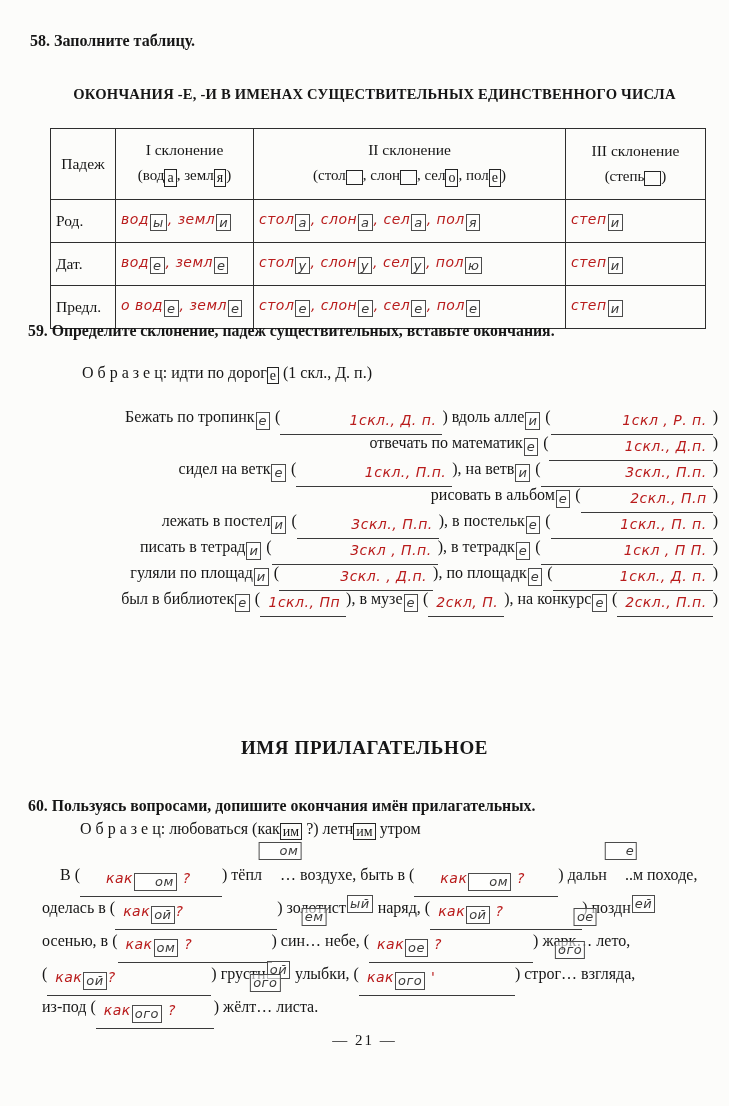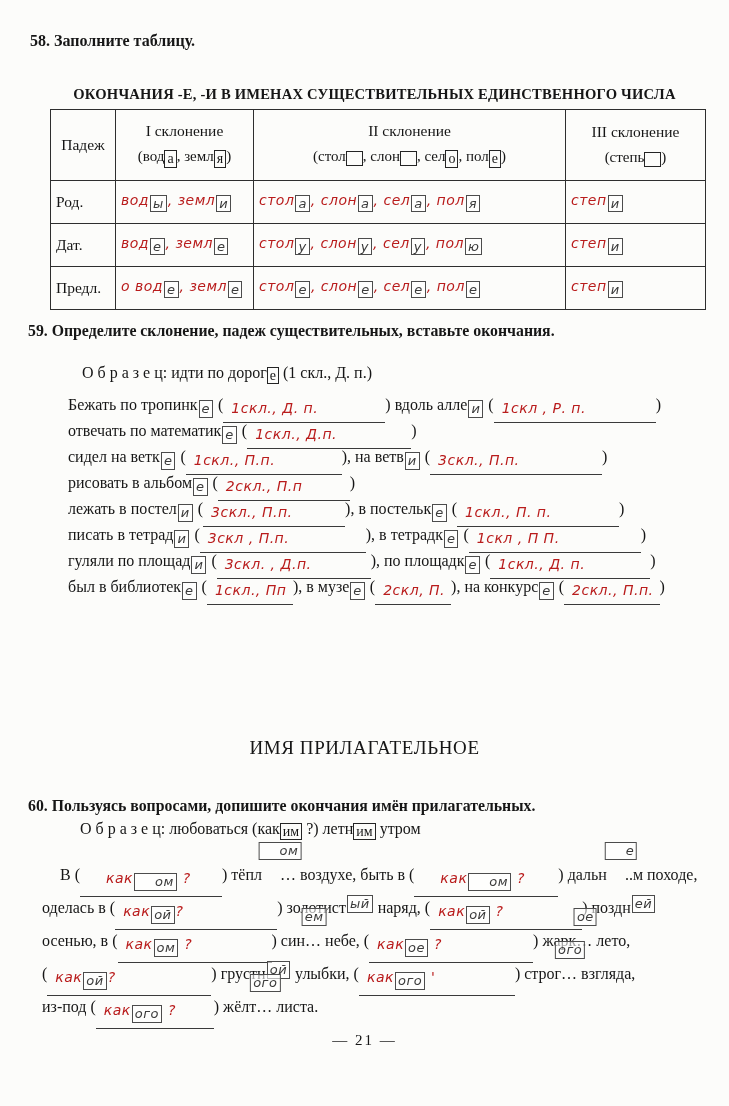--- a/index.html
+++ b/index.html
@@ -45,33 +45,33 @@
   table.decl th,table.decl td{border:1.6px solid #2e2e2e;padding:2px 5px;vertical-align:middle;}
   table.decl th{font-weight:normal;}
   .th-title{font-size:15.5px;text-align:center;margin-bottom:8px;}
   .th-sub{font-size:15px;text-align:center;}
   .case-cell{font-weight:bold;font-size:15.5px;text-align:left;padding-left:7px;}
   .cell-hand{font-size:15px;}
   .head-row th{height:66px;}
   .data-row th,.data-row td{height:38px;}
   .title-58{font-size:16px;font-weight:bold;}
   .table-title{font-size:14.6px;font-weight:bold;letter-spacing:.2px;}
-  .sec-heading{font-size:19px;font-weight:normal;letter-spacing:.6px;}
+  .sec-heading{font-size:19px;font-weight:bold;letter-spacing:.6px;}
   .ex-title{font-size:15.8px;font-weight:bold;}
   .obrazec{font-size:16px;}
   .pageno{font-size:15px;letter-spacing:2px;}
 </style>
 </head>
 <body>
 
 <div class="abs title-58" style="top:32px;left:30px;">58. Заполните таблицу.</div>
 
 <div class="abs table-title center" style="top:86px;left:0;width:729px;padding-left:10px;">ОКОНЧАНИЯ -Е, -И В ИМЕНАХ СУЩЕСТВИТЕЛЬНЫХ ЕДИНСТВЕННОГО ЧИСЛА</div>
 
-<div class="abs" style="top:109px;left:50px;">
+<div class="abs" style="top:128px;left:50px;">
   <table class="decl">
     <colgroup>
       <col style="width:65px">
         <col style="width:138px">
         <col style="width:312px">
         <col style="width:140px">
     </colgroup>
     <thead>
       <tr class="head-row">
         <th style="font-size:15.5px;">Падеж</th>
@@ -107,21 +107,21 @@
           <td class="cell-hand"><span class="hw">о вод</span><span class="hbox">е</span><span class="hw">, земл</span><span class="hbox">е</span></td>
           <td class="cell-hand"><span class="hw">стол</span><span class="hbox">е</span><span class="hw">, слон</span><span class="hbox">е</span><span class="hw">, сел</span><span class="hbox">е</span><span class="hw">, пол</span><span class="hbox">е</span></td>
           <td class="cell-hand"><span class="hw">степ</span><span class="hbox">и</span></td>
         </tr>
       </tbody>
   </table>
 </div>
 
 <div class="abs ex-title" style="top:322px;left:28px;">59. Определите склонение, падеж существительных, вставьте окончания.</div>
 <div class="abs obrazec" style="top:364px;left:82px;"><span class="pr">О б р а з е ц:  идти по дорог</span><span class="pbox">е</span><span class="pr">  (1 скл., Д. п.)</span></div>
-<div class="abs ex59-lines" style="top:392px;left:68px;width:650px;">
+<div class="abs ex59-lines" style="top:404px;left:68px;width:650px;text-align:right;">
     <div class="xline"><span class="pr">Бежать по тропинк</span><span class="hbox">е</span><span class="pr"> (</span><span class="blank" style="min-width: 148px;"><span class="hw">1скл., Д. п.</span></span><span class="pr">) вдоль алле</span><span class="hbox">и</span><span class="pr"> (</span><span class="blank" style="min-width: 148px;"><span class="hw">1скл , Р. п.</span></span><span class="pr">)</span></div>
     <div class="xline"><span class="pr">отвечать по математик</span><span class="hbox">е</span><span class="pr"> (</span><span class="blank" style="min-width: 150px;"><span class="hw">1скл., Д.п.</span></span><span class="pr">)</span></div>
     <div class="xline"><span class="pr">сидел на ветк</span><span class="hbox">е</span><span class="pr"> (</span><span class="blank" style="min-width: 142px;"><span class="hw">1скл., П.п.</span></span><span class="pr">), на ветв</span><span class="hbox">и</span><span class="pr"> (</span><span class="blank" style="min-width: 158px;"><span class="hw">3скл., П.п.</span></span><span class="pr">)</span></div>
     <div class="xline"><span class="pr">рисовать в альбом</span><span class="hbox">е</span><span class="pr"> (</span><span class="blank" style="min-width: 118px;"><span class="hw">2скл., П.п</span></span><span class="pr">)</span></div>
     <div class="xline"><span class="pr">лежать в постел</span><span class="hbox">и</span><span class="pr"> (</span><span class="blank" style="min-width: 128px;"><span class="hw">3скл., П.п.</span></span><span class="pr">), в постельк</span><span class="hbox">е</span><span class="pr"> (</span><span class="blank" style="min-width: 148px;"><span class="hw">1скл., П. п.</span></span><span class="pr">)</span></div>
     <div class="xline"><span class="pr">писать в тетрад</span><span class="hbox">и</span><span class="pr"> (</span><span class="blank" style="min-width: 152px;"><span class="hw">3скл , П.п.</span></span><span class="pr">), в тетрадк</span><span class="hbox">е</span><span class="pr"> (</span><span class="blank" style="min-width: 158px;"><span class="hw">1скл , П П.</span></span><span class="pr">)</span></div>
     <div class="xline"><span class="pr">гуляли по площад</span><span class="hbox">и</span><span class="pr"> (</span><span class="blank" style="min-width: 140px;"><span class="hw">3скл. , Д.п.</span></span><span class="pr">), по площадк</span><span class="hbox">е</span><span class="pr"> (</span><span class="blank" style="min-width: 146px;"><span class="hw">1скл., Д. п.</span></span><span class="pr">)</span></div>
     <div class="xline"><span class="pr">был в библиотек</span><span class="hbox">е</span><span class="pr"> (</span><span class="blank" style="min-width: 72px;"><span class="hw">1скл., Пп</span></span><span class="pr">), в музе</span><span class="hbox">е</span><span class="pr"> (</span><span class="blank" style="min-width: 58px;"><span class="hw">2скл, П.</span></span><span class="pr">), на конкурс</span><span class="hbox">е</span><span class="pr"> (</span><span class="blank" style="min-width: 70px;"><span class="hw">2скл., П.п.</span></span><span class="pr">)</span></div>
   </div>
 

